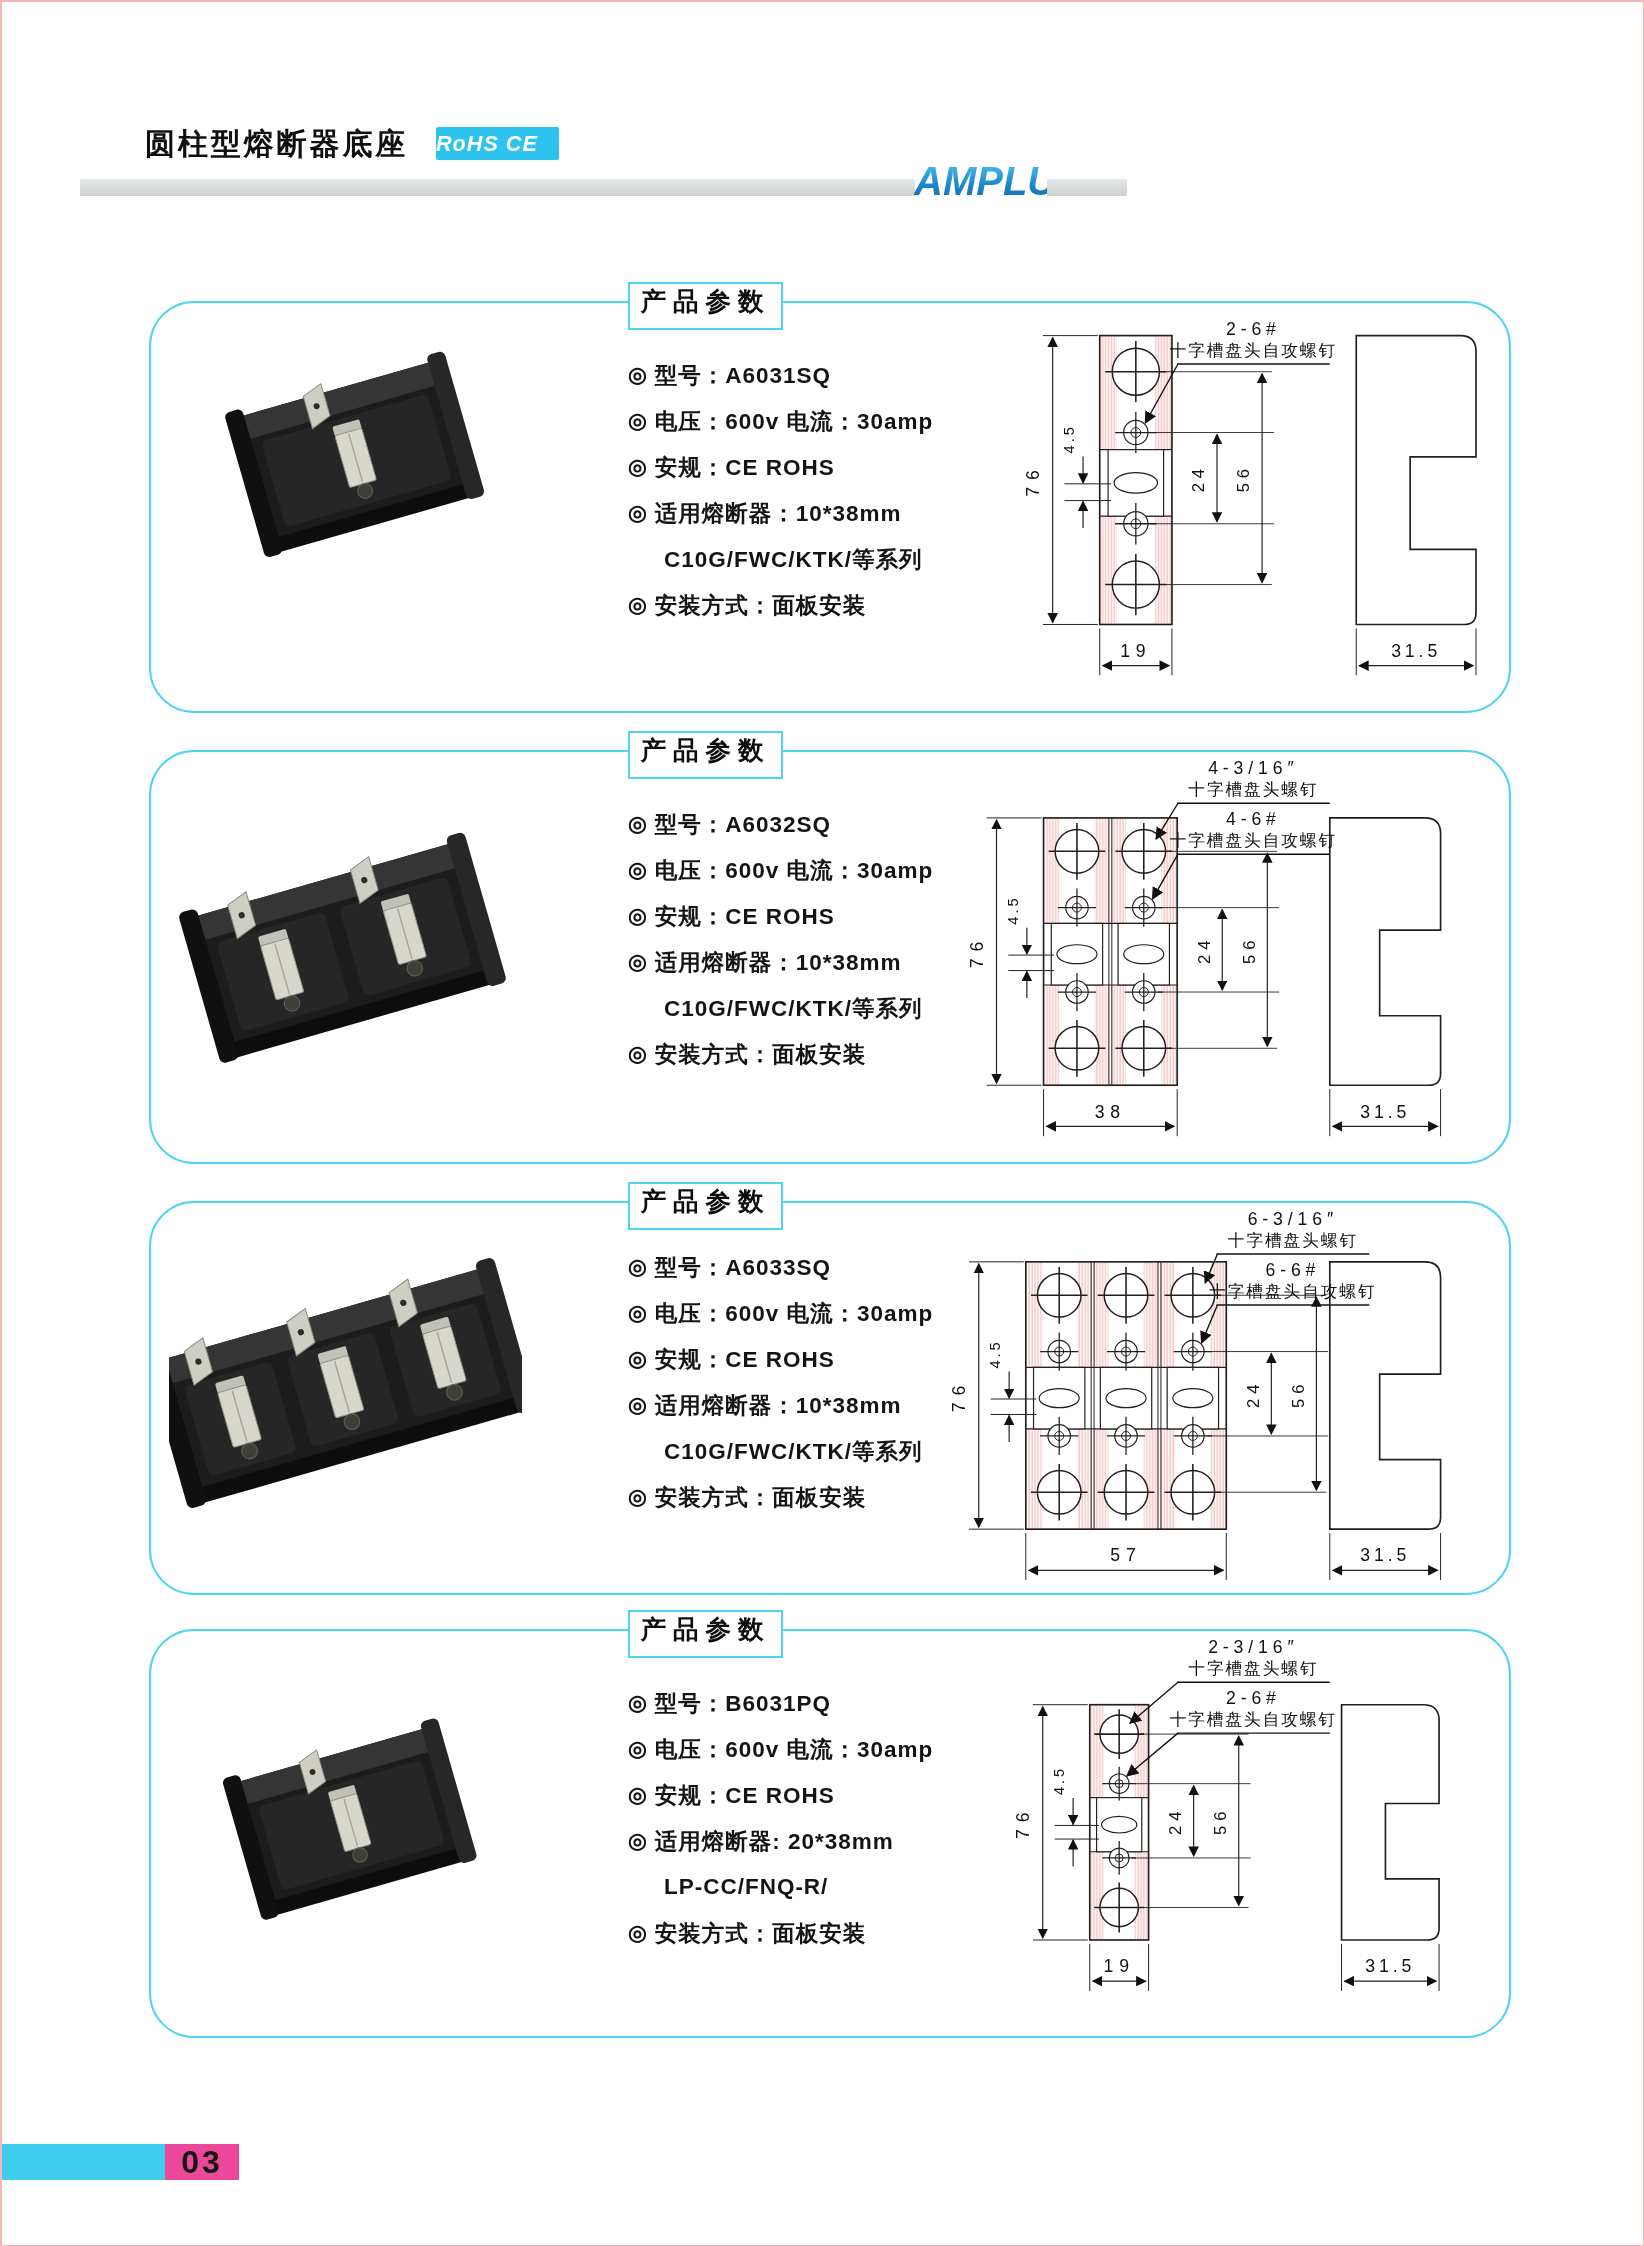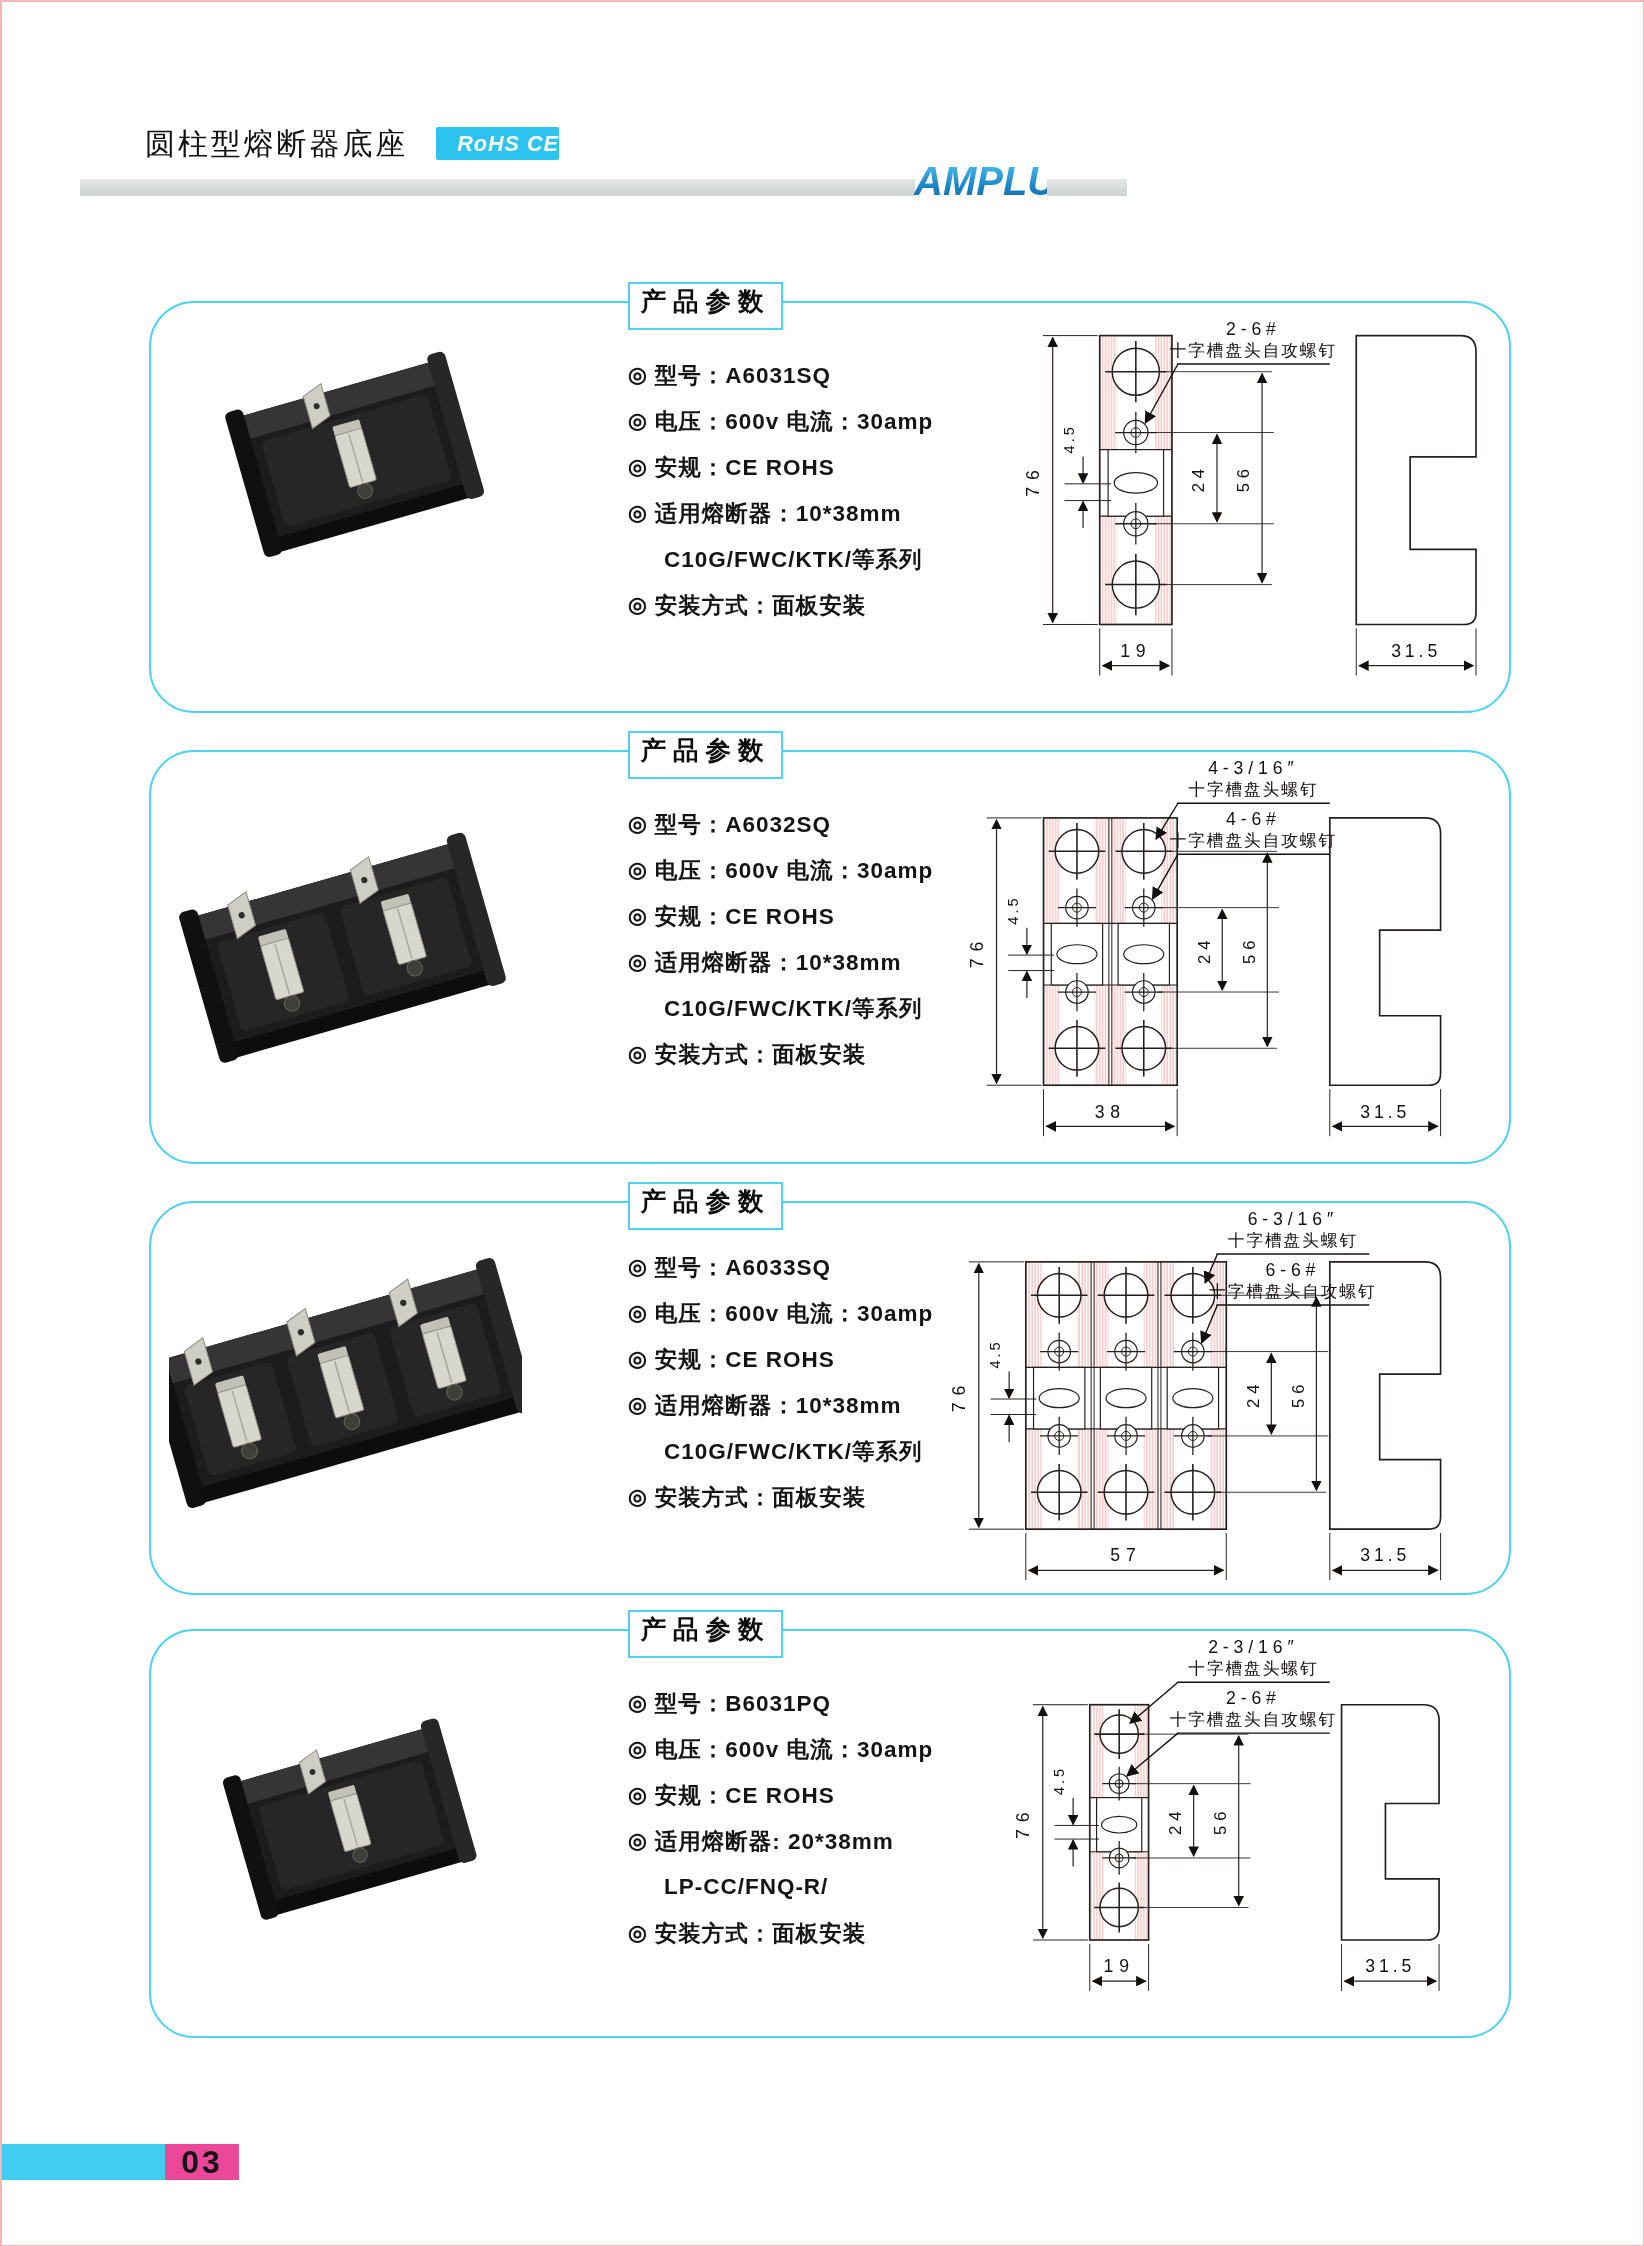--- a/index.html
+++ b/index.html
@@ -1,23 +1,23 @@
 <!DOCTYPE html>
 <html><head>
 <meta charset="utf-8">
 <style>
   html,body{margin:0;padding:0;background:#fff;}
   .page{position:relative;width:1645px;height:2247px;background:#fff;
         border:2px solid #f4b6b6;box-sizing:border-box;overflow:hidden;
         font-family:"Liberation Sans",sans-serif;}
   
-  .title{position:absolute;left:143px;top:122px;font-size:30px;font-weight:normal;
+  .title{position:absolute;left:143px;top:122px;font-size:30px;font-weight:bold;
          color:#101010;letter-spacing:2.9px;}
   .badge{position:absolute;left:434px;top:125px;width:123px;height:33px;background:#2cc4ef;
-         color:#fff;font-weight:bold;font-style:italic;font-size:21.6px;text-align:right;
+         color:#fff;font-weight:bold;font-style:italic;font-size:21.6px;text-align:left;
          line-height:33px;letter-spacing:1px;border-radius:2px;}
   .hbar{position:absolute;top:177px;height:16.7px;background:linear-gradient(#e4e8e7,#ccd2d1);}
   .hbar.left{left:78px;width:835px;}
   .hbar.right{left:1045px;width:80px;}
   .brand{position:absolute;left:912px;top:157px;width:133px;font-size:40px;font-style:italic;
          font-weight:bold;text-align:center;letter-spacing:0px;
          background:linear-gradient(180deg,#53c6f1 0%,#1b85c8 60%,#1166a8 100%);
          -webkit-background-clip:text;background-clip:text;color:transparent;}
   
   .panel{position:absolute;left:147px;width:1362px;background:#fff;border:2.9px solid #4ed3f2;

